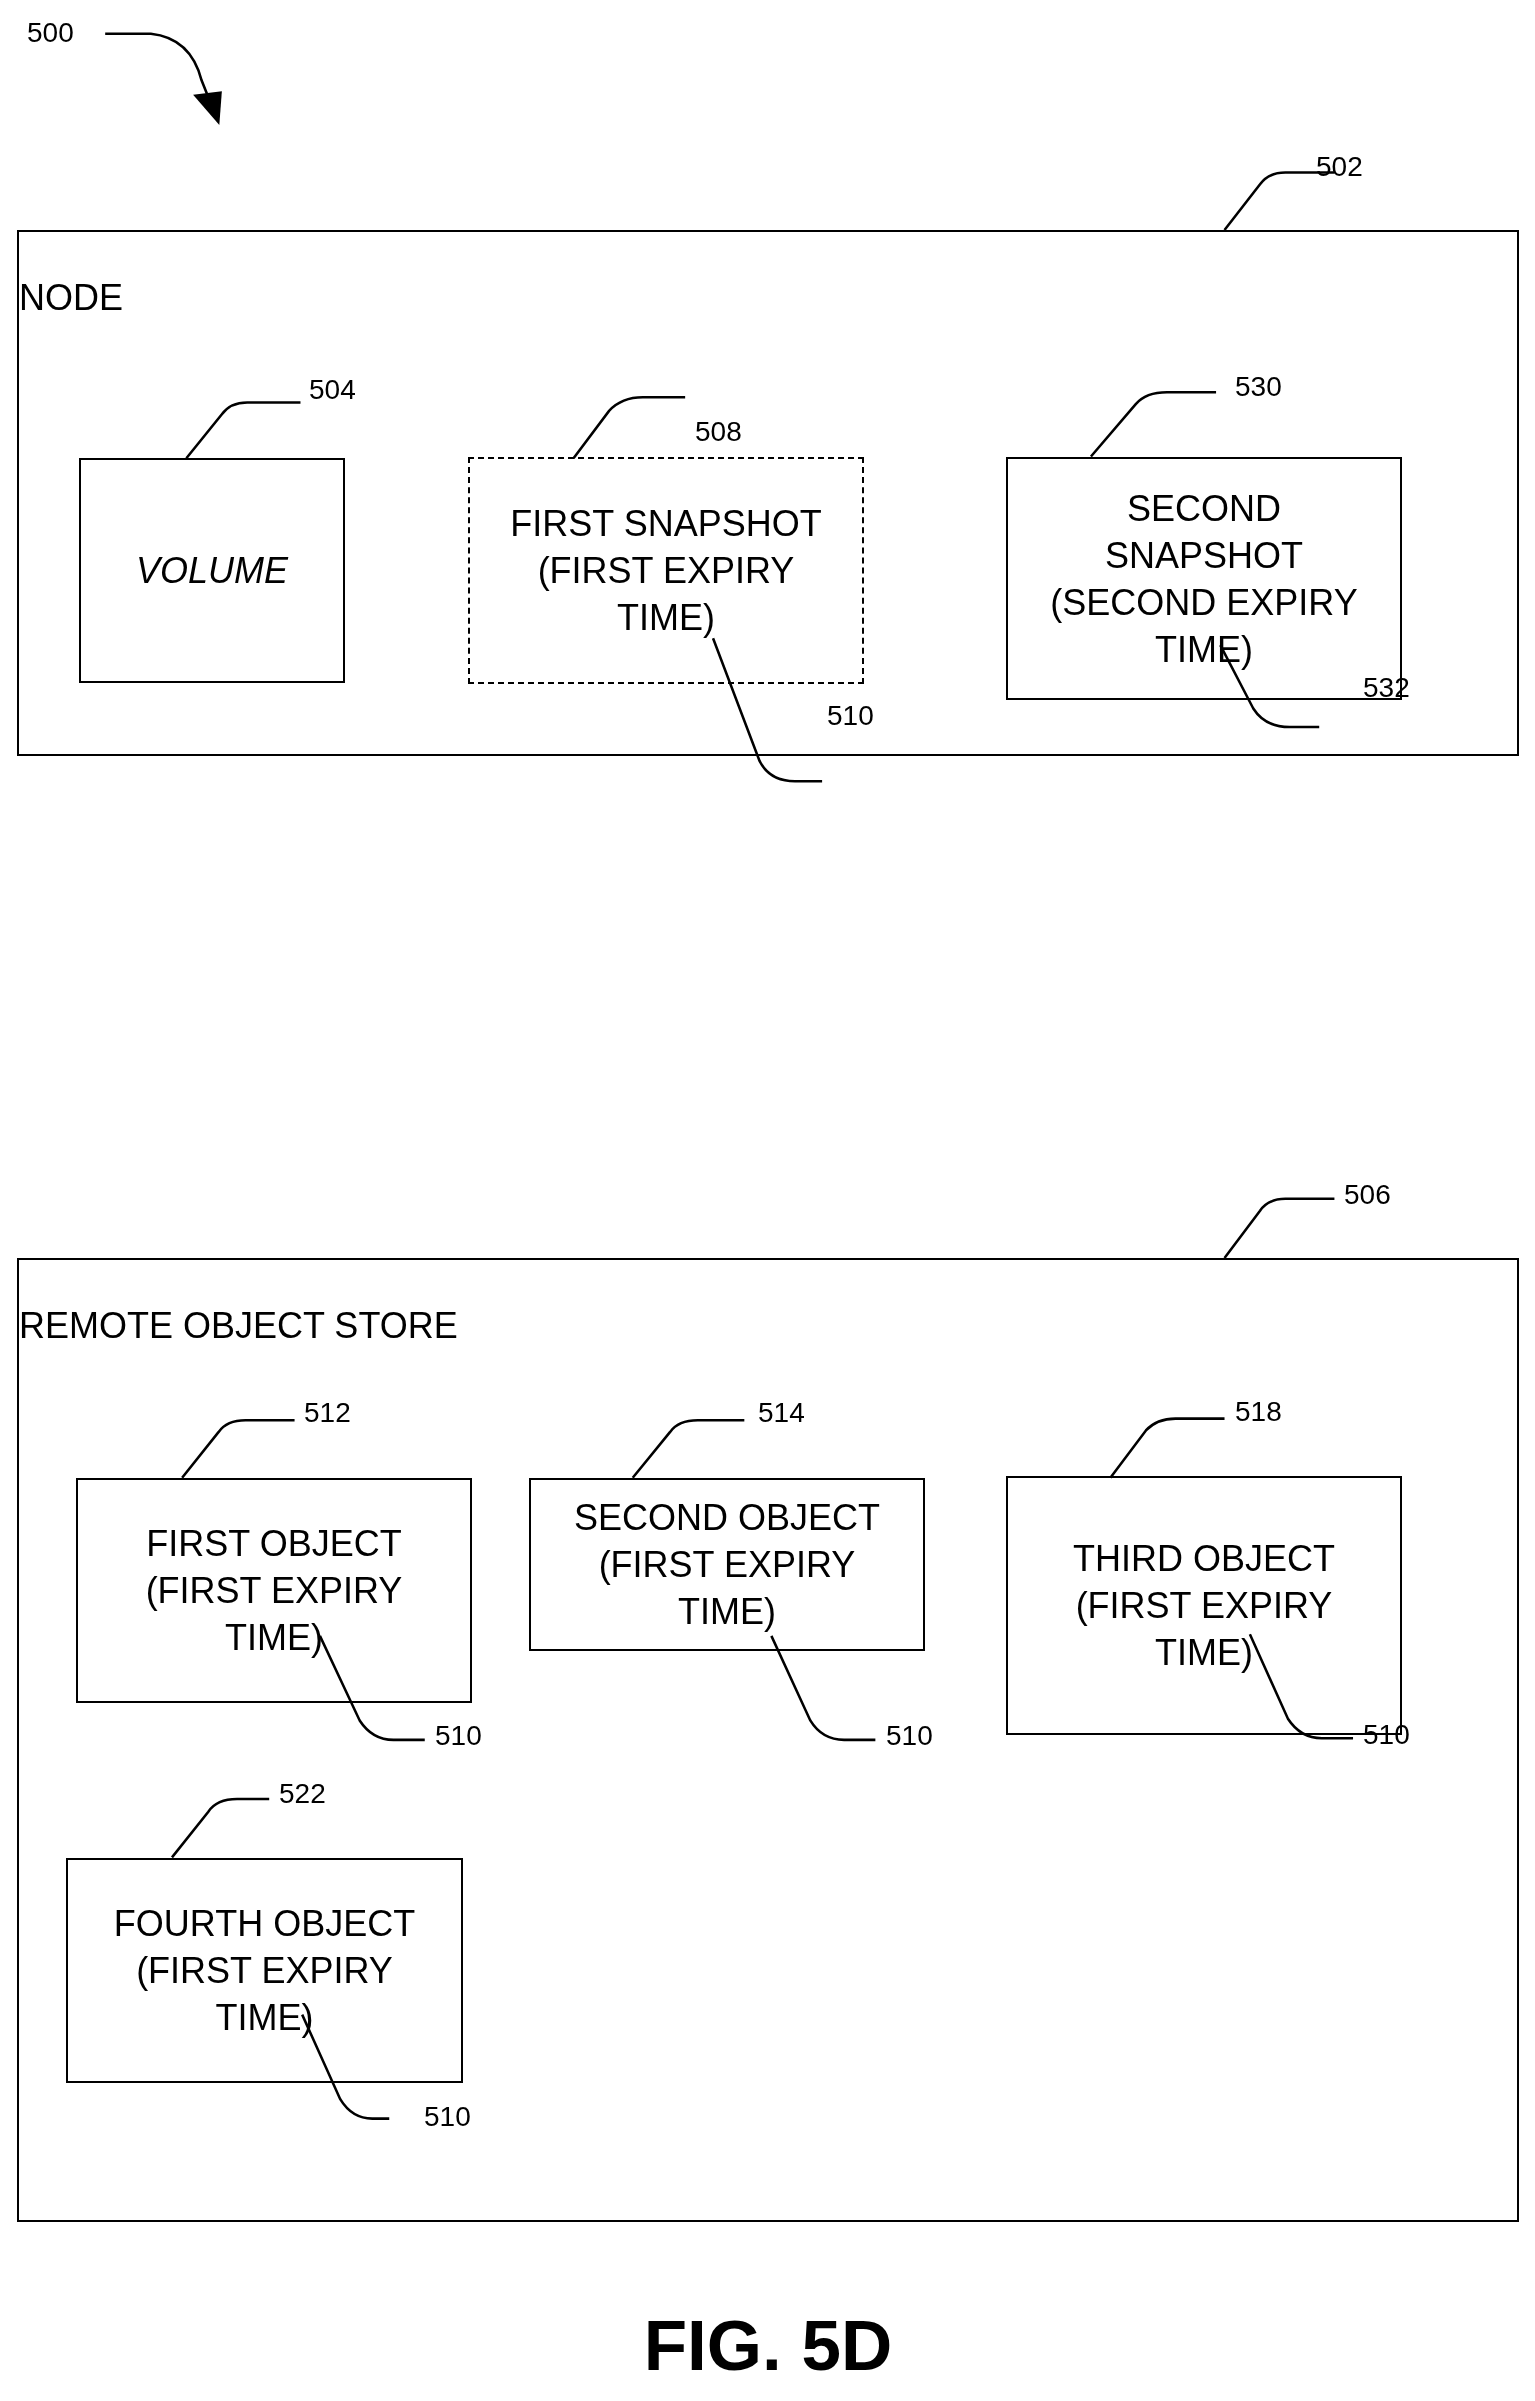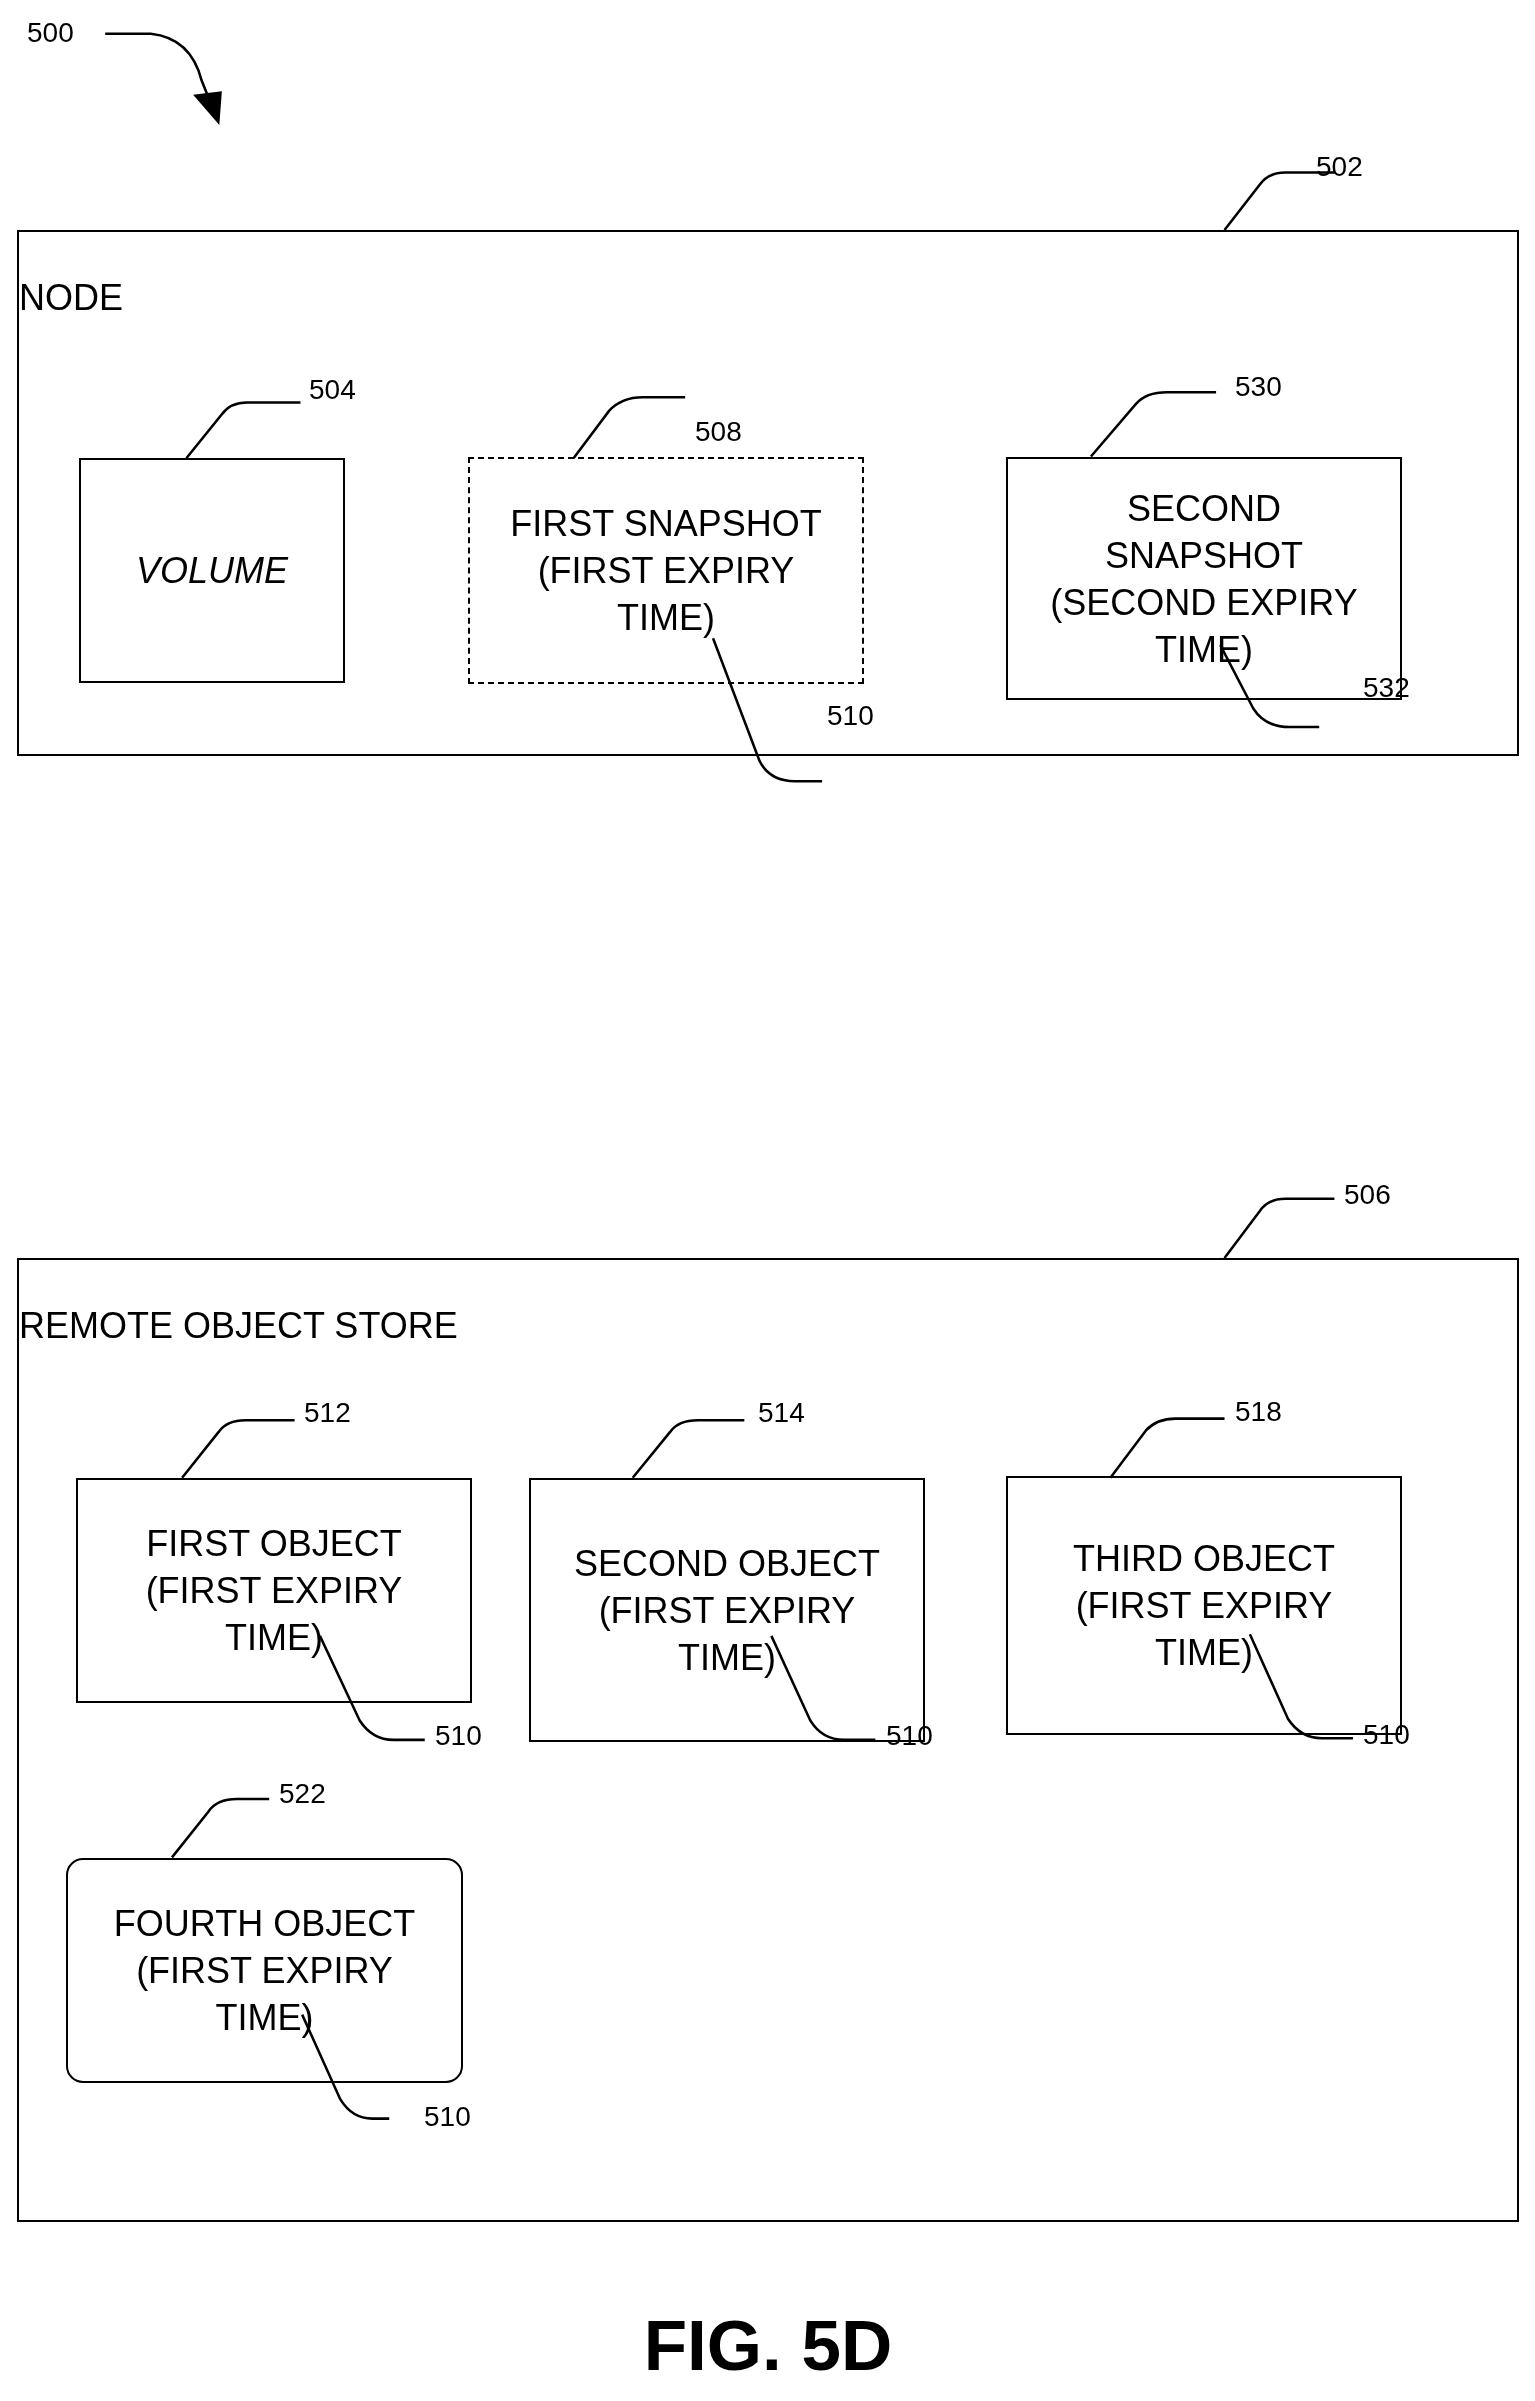--- a/index.html
+++ b/index.html
@@ -89,37 +89,37 @@
 <div class="ref" style="left:1344px;top:1177px;">506</div>
 
 <div class="box" style="left:76px;top:1478px;width:396px;height:225px;">
   <span class="txt">FIRST OBJECT
 (FIRST EXPIRY
 TIME)</span>
 </div>
 <div class="ref" style="left:304px;top:1395px;">512</div>
 <div class="ref" style="left:435px;top:1718px;">510</div>
 
-<div class="box" style="left:529px;top:1478px;width:396px;height:264px;">
+<div class="box" style="left:529px;top:1478px;width:396px;height:173px;">
   <span class="txt">SECOND OBJECT
 (FIRST EXPIRY
 TIME)</span>
 </div>
 <div class="ref" style="left:758px;top:1395px;">514</div>
 <div class="ref" style="left:886px;top:1718px;">510</div>
 
 <div class="box" style="left:1006px;top:1476px;width:396px;height:259px;">
   <span class="txt">THIRD OBJECT
 (FIRST EXPIRY
 TIME)</span>
 </div>
 <div class="ref" style="left:1235px;top:1394px;">518</div>
 <div class="ref" style="left:1363px;top:1717px;">510</div>
 
-<div class="box" style="left:66px;top:1858px;width:397px;height:225px;border-radius:17px;">
+<div class="box" style="left:66px;top:1858px;width:397px;height:225px;">
   <span class="txt">FOURTH OBJECT
 (FIRST EXPIRY
 TIME)</span>
 </div>
 <div class="ref" style="left:279px;top:1776px;">522</div>
 <div class="ref" style="left:424px;top:2099px;">510</div>
 
 <div class="fig">FIG. 5D</div>
 
 

